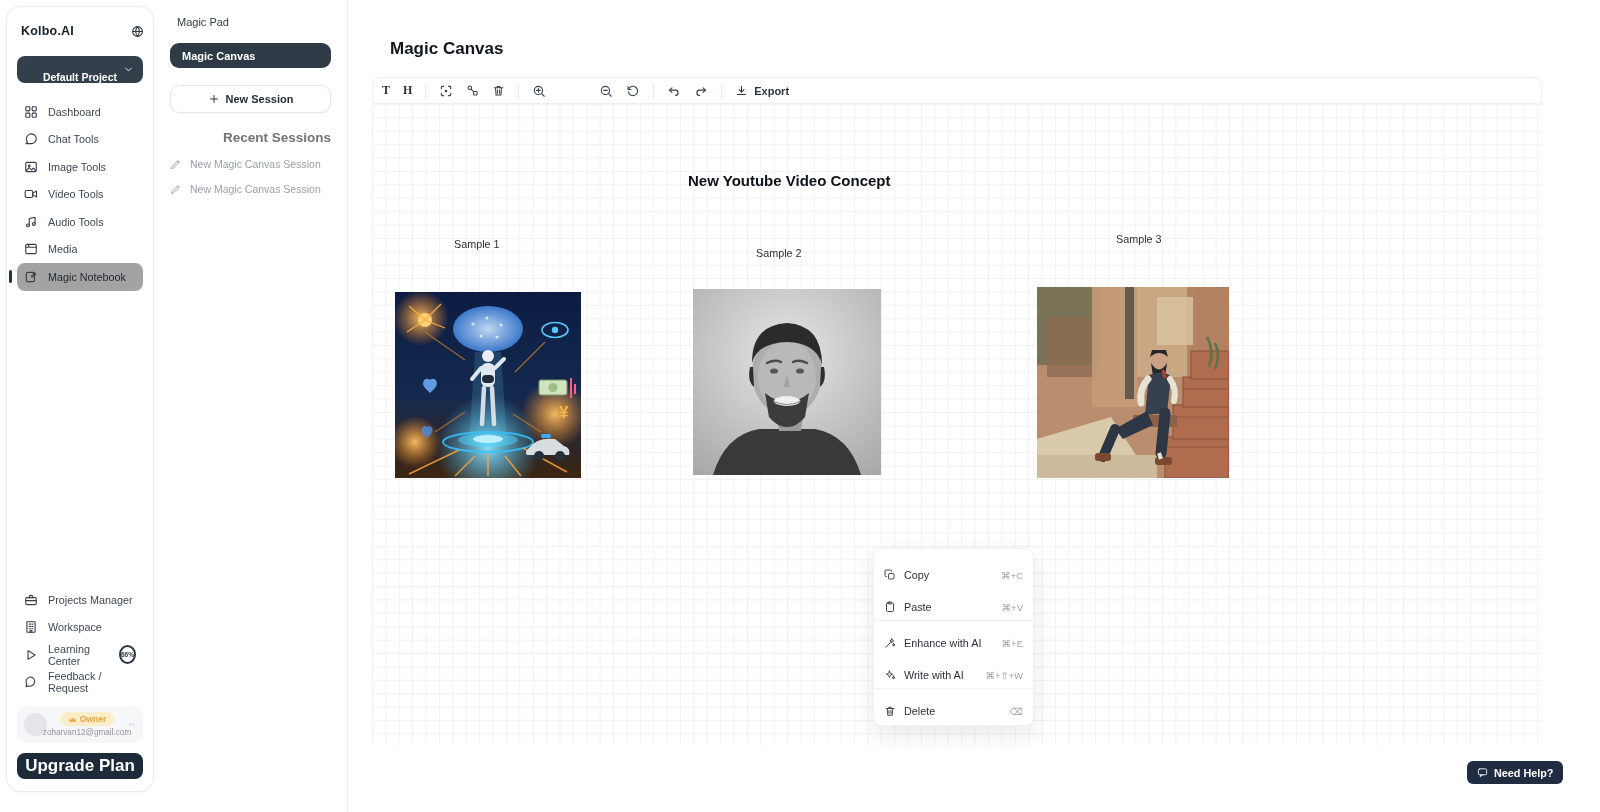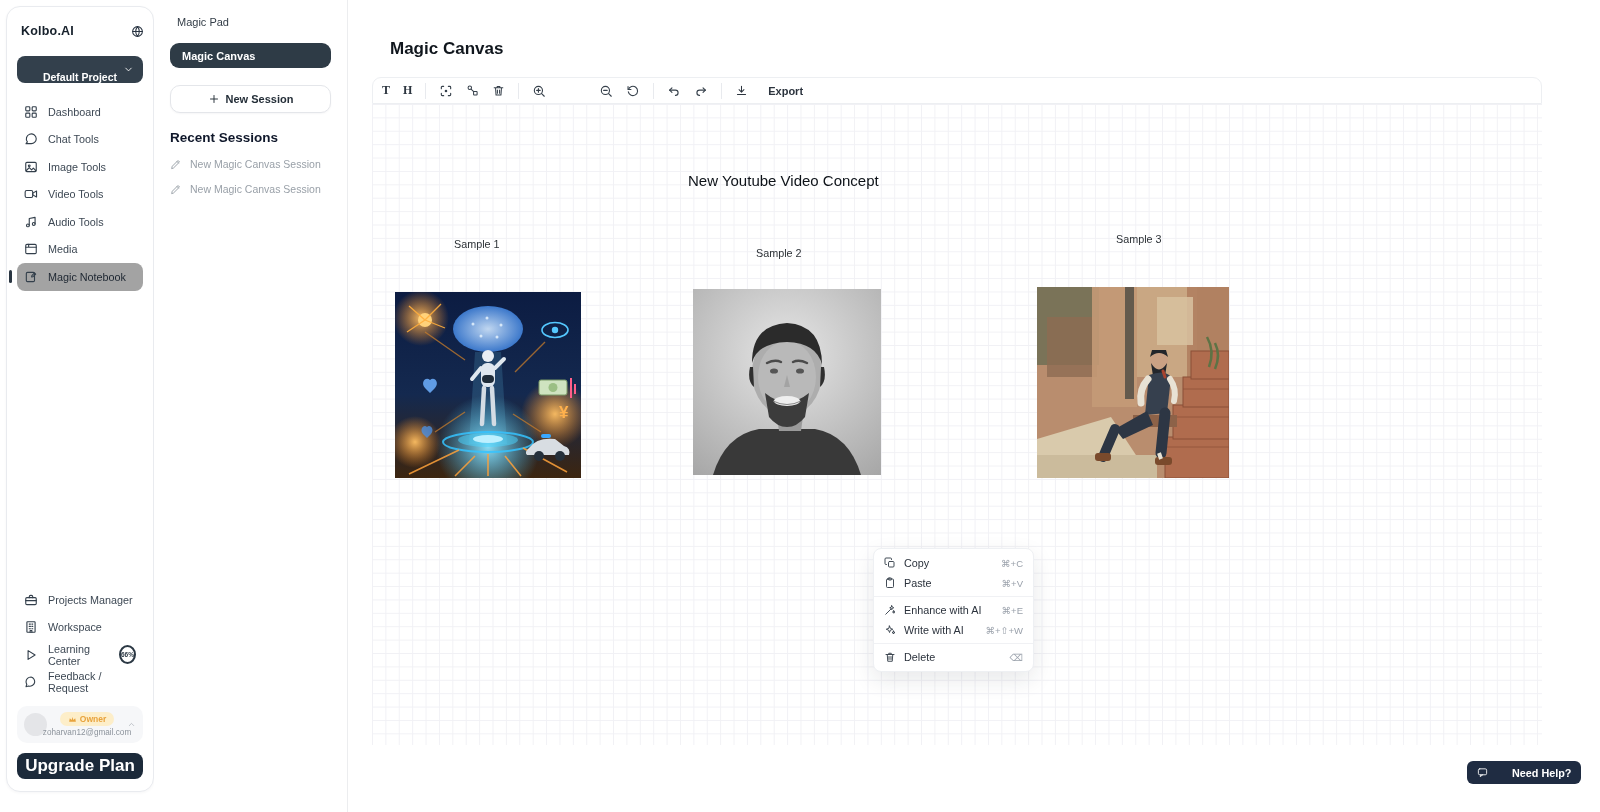--- a/index.html
+++ b/index.html
@@ -28,52 +28,52 @@
   .owner-pill { display:flex; align-items:center; gap:3px; background:#fdeec9; color:#e8a33d; font-size:8.5px; font-weight:800; padding:2px 8px; border-radius:9px; }
   .user-email { margin-top:2px; font-size:8.2px; color:#8d949c; white-space:nowrap; }
   .user-chev { color:#aab0b7; }
   .upgrade-btn { margin-top:10px; height:26px; background:#1c2a3a; color:#fff; border:none; border-radius:8px; font-size:17px; font-weight:700; font-family:inherit; cursor:pointer; }
 
   
   .sessions { position:absolute; left:154px; top:0; width:194px; height:812px; background:#fff; border-right:1px solid #ecedef; padding:14px 16px; }
   .magic-pad { font-size:11px; color:#333d47; padding:2px 7px; cursor:pointer; }
   .magic-canvas-pill { margin-top:13px; height:25px; background:#2e3b46; color:#fff; border-radius:9px; display:flex; align-items:center; padding:0 12px; font-size:11px; font-weight:700; cursor:pointer; }
   .new-session-btn { margin-top:17px; height:28px; background:#fff; border:1px solid #e4e6ea; border-radius:10px; display:flex; align-items:center; justify-content:center; gap:6px; font-size:11px; font-weight:600; color:#242e38; box-shadow:0 1px 2px rgba(20,30,40,.04); cursor:pointer; }
-  .recent-heading { margin-top:17px; font-size:13.5px; font-weight:800; color:#0f172a; }
+  .recent-heading { margin-top:17px; font-size:13.5px; font-weight:800; color:#737373;text-align:right; }
   .session-item { margin-top:13px; display:flex; align-items:center; gap:8px; font-size:10.5px; color:#99a0a8; cursor:pointer; }
 
   
   .main-title { position:absolute; left:390px; top:39px; font-size:17px; font-weight:800; color:#10161d; }
   .toolbar { position:absolute; left:372px; top:77px; width:1170px; height:27px; background:#fff; border:1px solid #edeff2; border-radius:9px 9px 0 0; display:flex; align-items:center; padding:0 9px; gap:13px; }
   .tbtn { display:flex; align-items:center; justify-content:center; color:#36404b; cursor:pointer; }
   .tsep { width:1px; height:16px; background:#e8eaee; }
   .tletter { font-size:12px; font-weight:600; color:#2d3640; font-family:"Liberation Serif",serif; }
   .zoom-label { font-size:10.5px; color:#3a434d;margin-top:40px; }
-  .export-btn { display:flex; align-items:center; gap:20px; font-size:11px; font-weight:600; color:#2c343e; cursor:pointer; }
+  .export-btn { display:flex; align-items:center; gap:6px; font-size:11px; font-weight:600; color:#2c343e; cursor:pointer; }
 
   .canvas-grid { position:absolute; left:372px; top:104px; width:1170px; height:641px; background:#fff;
     background-image:linear-gradient(#f1f1f5 1px, transparent 1px),linear-gradient(90deg,#f1f1f5 1px, transparent 1px);
     background-size:13.4px 13.4px; }
-  .canvas-title { position:absolute; left:316px; top:68px; font-size:15px; font-weight:400; color:#0d1218; cursor:pointer;text-align:center; }
+  .canvas-title { position:absolute; left:316px; top:68px; font-size:15px; font-weight:700; color:#0d1218; cursor:pointer;text-align:center; }
   .sample-label { position:absolute; font-size:10.8px; color:#2c3136; cursor:pointer; }
   .s1 { left:82px; top:134px; } .s2 { left:384px; top:143px; } .s3 { left:744px; top:129px; }
   .simg { position:absolute; overflow:hidden; cursor:pointer; }
   .i1 { left:23px; top:188px; width:186px; height:186px; }
   .i2 { left:321px; top:185px; width:188px; height:186px; }
   .i3 { left:665px; top:183px; width:192px; height:191px; }
 
   
   .ctx-menu { position:absolute; left:873px; top:548px; width:161px; background:#fff; border:1px solid #eef0f3; border-radius:8px; box-shadow:0 8px 22px rgba(25,35,50,.10); padding:4px 0; }
-  .ctx-row { height:20px; display:flex; align-items:center; gap:8px; padding:0 10px; font-size:10.8px; color:#2b323c; cursor:pointer; }
+  .ctx-row { height:20px; display:flex; align-items:center; gap:8px; padding:0 10px; font-size:10.8px; color:#2b323c; cursor:pointer;margin-top:12px; }
   .ctx-row .cico { color:#3a434e; flex:0 0 auto; }
   .ctx-row .clabel { flex:1; white-space:nowrap; }
   .ctx-short { font-size:9.5px; color:#9aa1ab; white-space:nowrap; }
   .ctx-div { height:1px; background:#f0f1f4; margin:3px 0; }
 
-  .help-btn { position:absolute; left:1467px; top:761px; height:23px; background:#1f2c42; color:#fff; border:none; border-radius:6px; display:flex; align-items:center; gap:24px; padding:0 10px; font-size:10.8px; font-weight:700; font-family:inherit; cursor:pointer; }
+  .help-btn { position:absolute; left:1467px; top:761px; height:23px; background:#1f2c42; color:#fff; border:none; border-radius:6px; display:flex; align-items:center; gap:6px; padding:0 10px; font-size:10.8px; font-weight:700; font-family:inherit; cursor:pointer; }
 </style>
 </head>
 <body>
 
 <div class="sidebar">
   <div class="logo-row">
     <span class="brand">Kolbo.AI</span>
     <svg width="16" height="16" viewBox="0 0 24 24">
         <path fill="#1d2833" d="M13 2a7.5 7.5 0 0 1 7.3 9.2c-.3 1.3-1 2.3-1.6 3.3L20 19h-3v3.5h-6V20H8.6l.9-4.8C8 13.8 7 12 7 9.5A7.5 7.5 0 0 1 13 2z"></path>
         <circle cx="13.5" cy="8.5" r="2.2" fill="#fff" opacity=".35"></circle>

